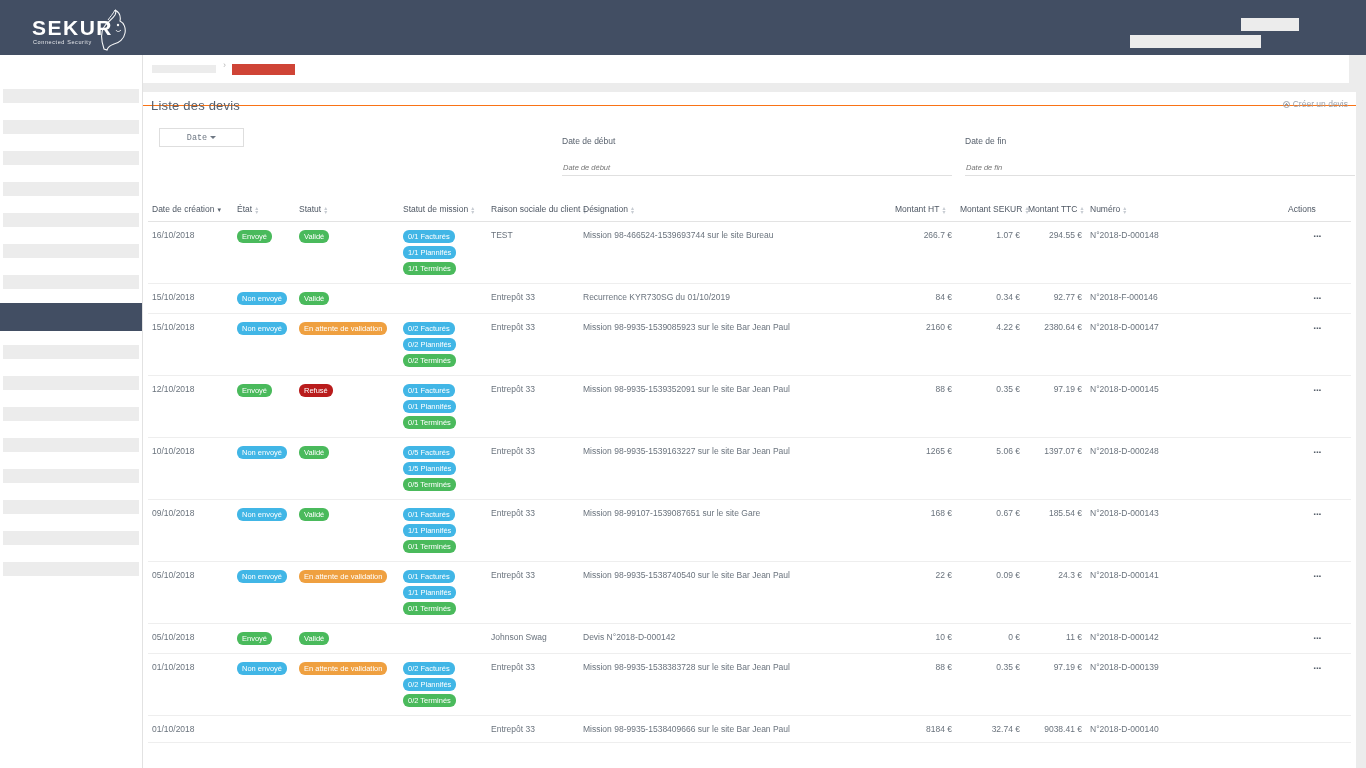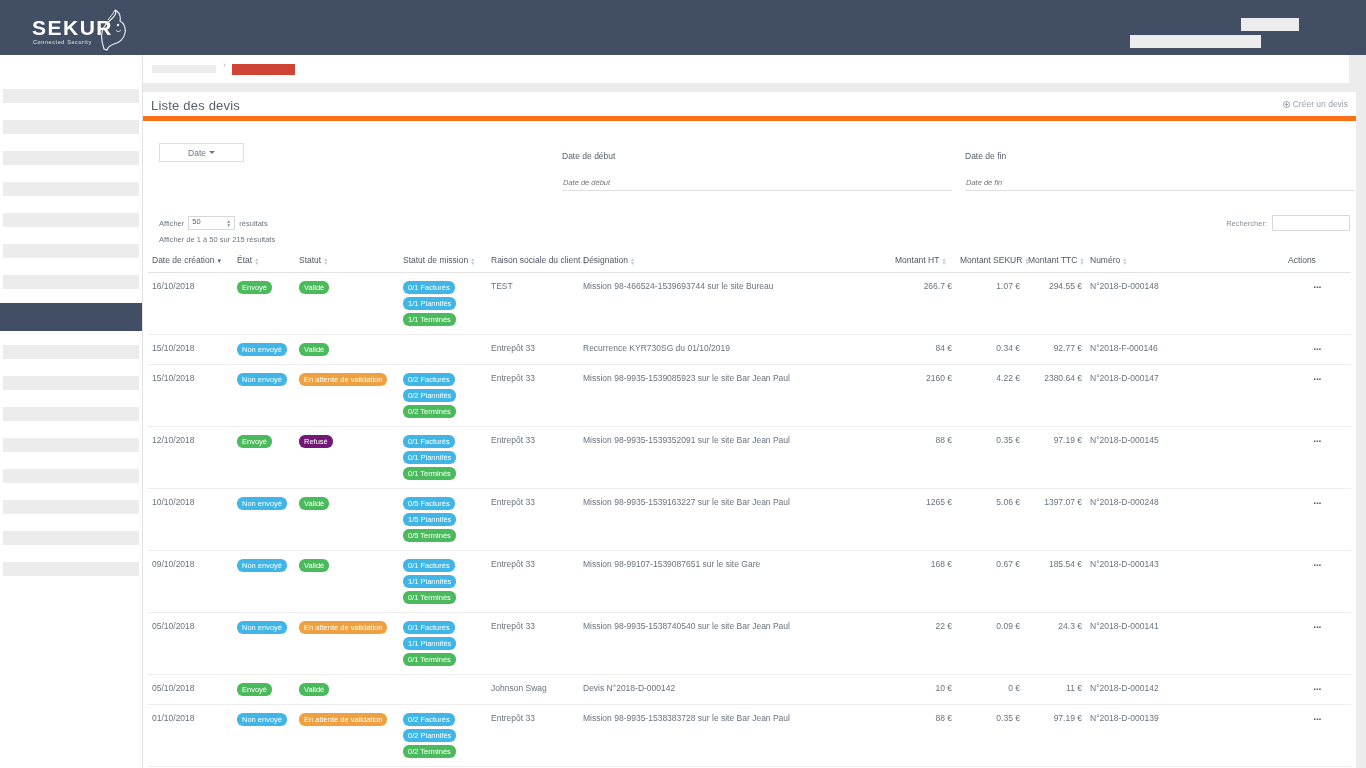--- a/index.html
+++ b/index.html
@@ -83,21 +83,21 @@
     background: #cf4436;
   }
 
   
   .card {
     position: absolute; top: 92px; left: 143px; width: 1213px;
     background: #fff;
     min-height: 676px;
   }
   .card-head {
-    position: relative; height: 29px; border-bottom: 5px solid #f97316;
+    position: relative; height: 14px; border-bottom: 1px solid #f97316;
   }
   .card-title {
     position: absolute; left: 8px; top: 6px;
     font-size: 13px; color: #56616f; font-weight: 400;
     letter-spacing: .2px;
   }
   .create-btn {
     position: absolute; right: 8px; top: 7px;
     font-size: 8.5px; color: #9aa1ab;
     display: flex; align-items: center; gap: 3px;
@@ -118,20 +118,21 @@
   
   .filters { position: relative; height: 95px; }
 
   .date-btn {
     position: absolute; left: 16px; top: 22px;
     width: 85px; height: 19px;
     border: 1px solid #dedede; background: #fff;
     font-size: 8.5px; color: #6f7884;
     display: flex; align-items: center; justify-content: center; gap: 3px;
     cursor: pointer;
+    font-family: Liberation Mono, monospace;
   }
   .caret-dn {
     width: 0; height: 0;
     border-left: 3px solid transparent; border-right: 3px solid transparent;
     border-top: 3.5px solid #6f7884;
     display: inline-block;
   }
 
   .sel-clients {
     position: absolute; left: 16px; top: 52px;
@@ -234,21 +235,21 @@
 
   .badge {
     display: inline-block;
     color: #fff; font-size: 7.5px; line-height: 10px;
     padding: 1.5px 5px; border-radius: 6px;
     white-space: nowrap;
   }
   .b-green  { background: #4aba5c; }
   .b-blue   { background: #41b6e6; }
   .b-orange { background: #efa040; }
-  .b-red    { background: #701a75; }
+  .b-red    { background: #b91c1c; }
 
   .ms-stack { display: flex; flex-direction: column; gap: 3px; align-items: flex-start; }
 
   .dots {
     color: #4f5864; font-size: 11px; letter-spacing: .5px;
     cursor: pointer; line-height: 8px; font-weight: bold;
   }
 
   
   .right-strip {
@@ -325,35 +326,20 @@
       <div class="field-label">Date de début</div>
       <input class="field-underline" type="text" placeholder="Date de début" style="">
     </div>
 
     <div class="field-group fg-fin">
       <div class="field-label">Date de fin</div>
       <input class="field-underline" type="text" placeholder="Date de fin" style="">
     </div>
   </div>
 
-  <div class="tbl-controls">
-    <div class="show-wrap">
-      <span>Afficher</span>
-      <span class="show-input">
-        <span>50</span>
-        <span class="spin">▲<br>▼</span>
-      </span>
-      <span>résultats</span>
-    </div>
-    <div class="info-line">Afficher de 1 à 50 sur 215 résultats</div>
-    <div class="search-wrap">
-      <span>Rechercher:</span>
-      <input class="search-input" type="text" placeholder="" style="">
-    </div>
-  </div>
 
   <table class="devis">
     <colgroup>
       <col style="width:85px">
         <col style="width:62px">
         <col style="width:104px">
       <col style="width:88px">
         <col style="width:92px">
         <col style="width:312px">
       <col style="width:65px">

